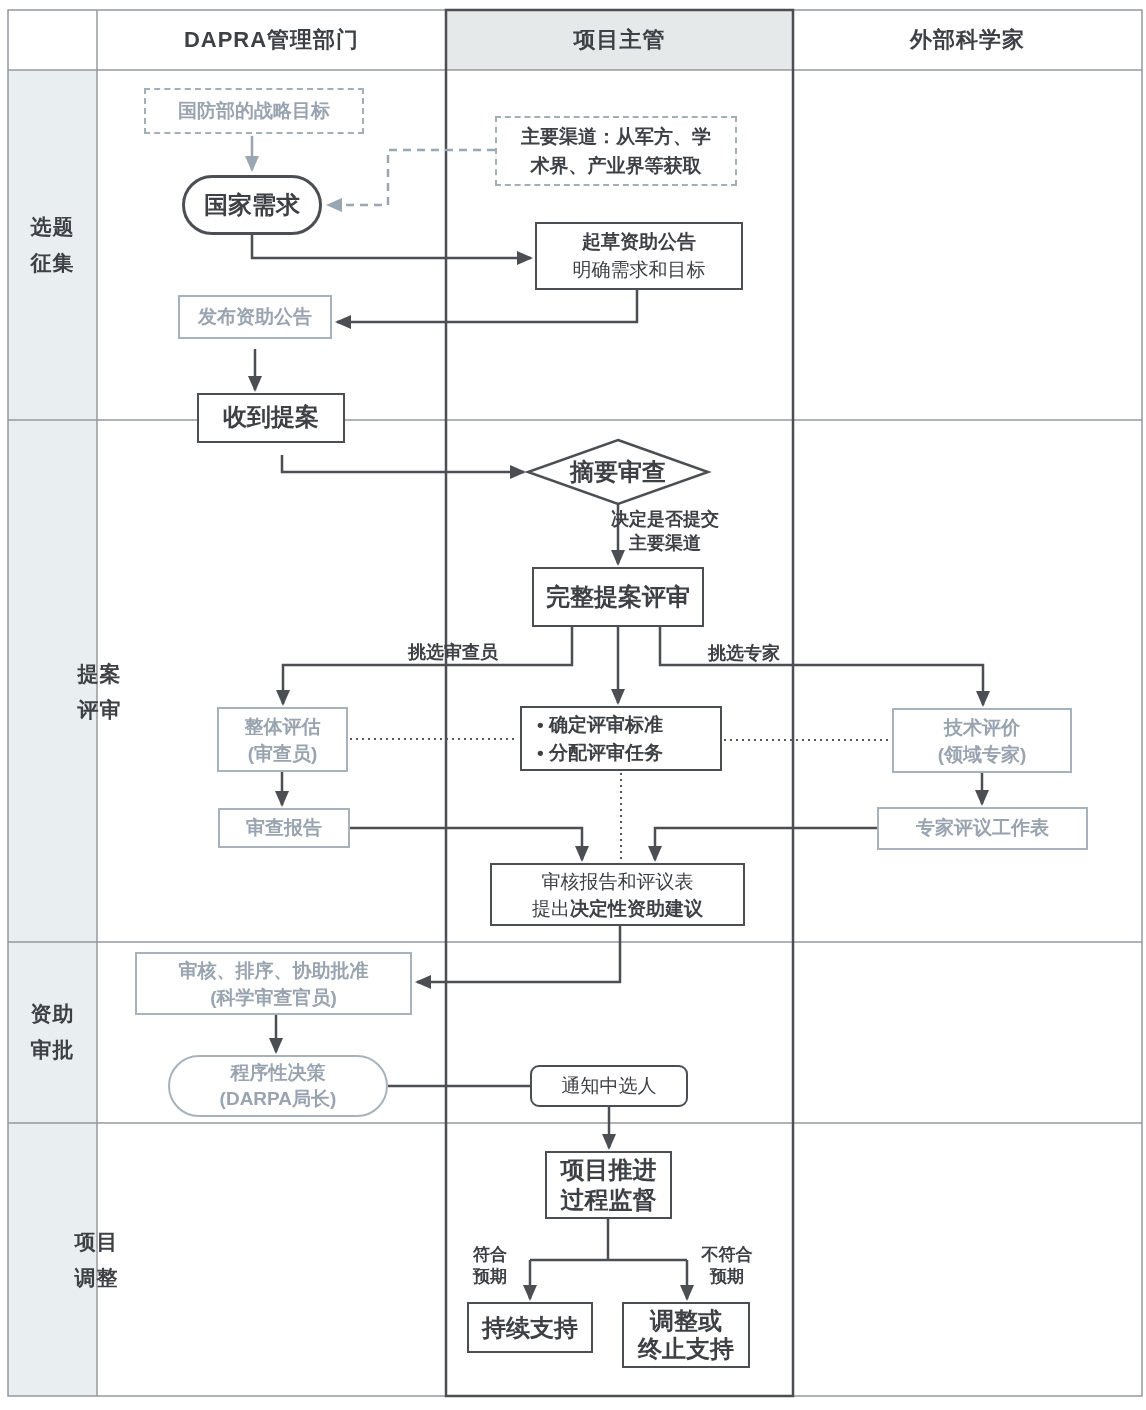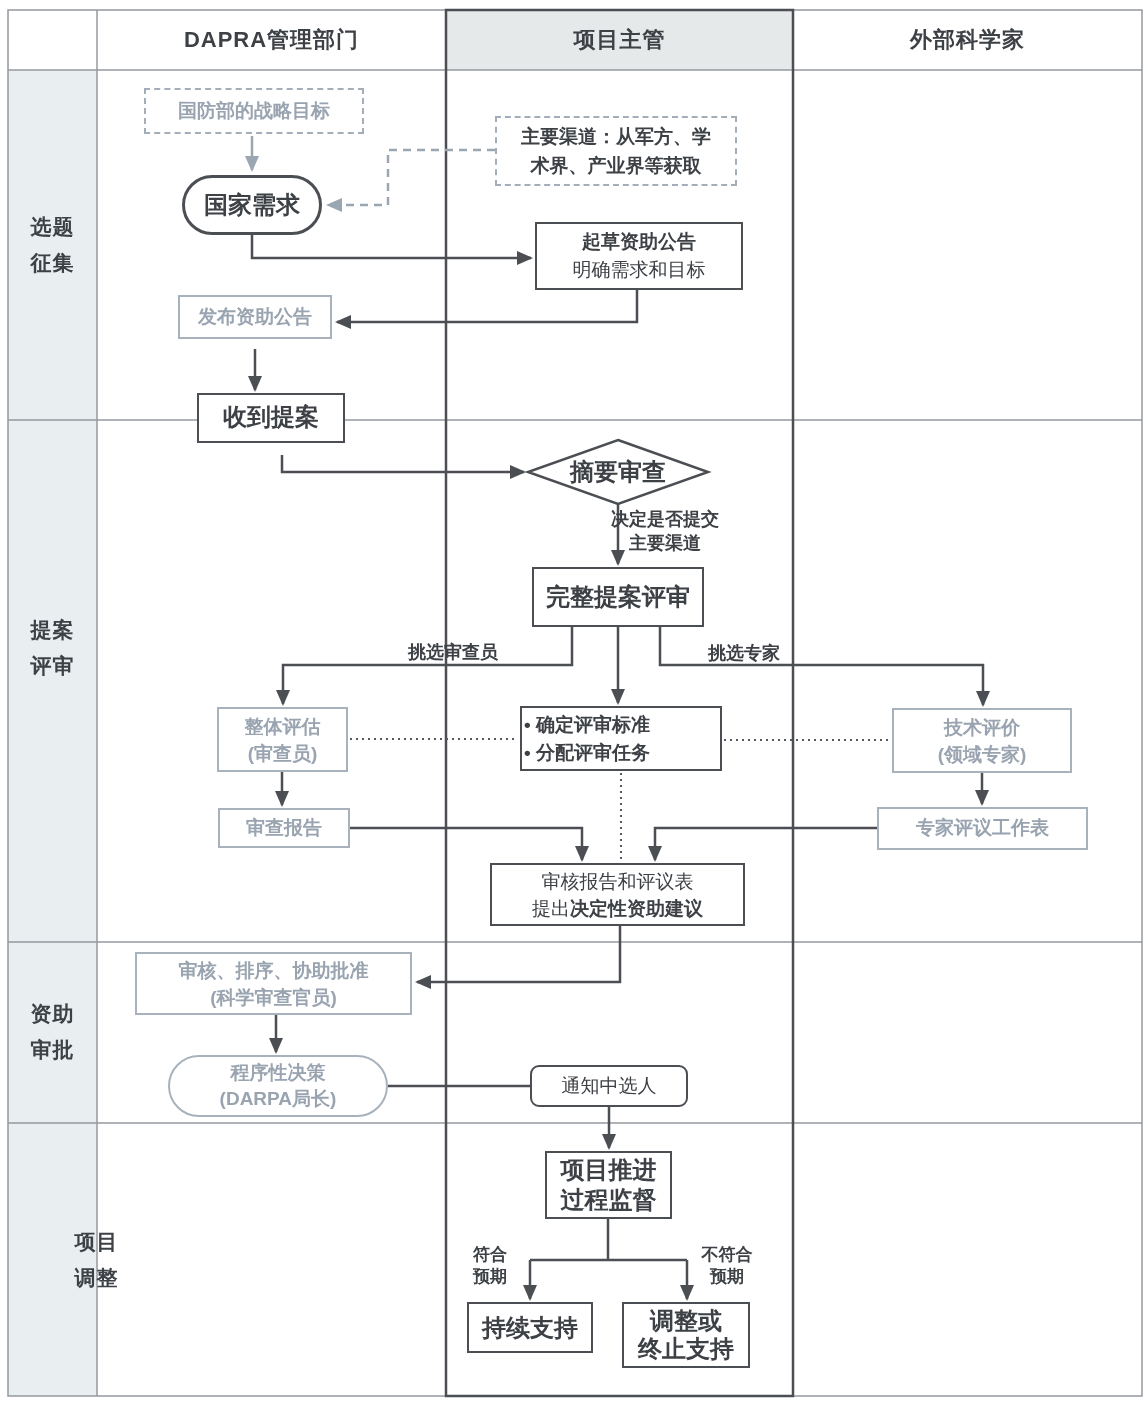--- a/index.html
+++ b/index.html
@@ -19,21 +19,21 @@
   .stadium{border-radius:999px;}
   .soft{border-radius:9px;}
   .normal{font-weight:normal;}
   .fs18{font-size:18px;}
   .fs19{font-size:19px;}
   .fs20{font-size:24px;}
   .lh26{line-height:26px;}
   .lh27{line-height:27px;}
   .lh28{line-height:28px;align-items:center;}
   .lh30{line-height:30px;}
-  .bullets{align-items:flex-start;padding-left:2px;text-align:center;}
+  .bullets{align-items:flex-start;padding-left:15px;text-align:center;}
   .lbl{position:absolute;color:#3d4145;font-weight:bold;text-align:center;background:transparent;}
   .hdr{
     position:absolute;top:10px;height:60px;display:flex;align-items:center;justify-content:center;
     font-weight:bold;font-size:22px;color:#3d4145;letter-spacing:1px;
   }
   .stage-lbl{
     position:absolute;left:8px;width:89px;text-align:center;color:#3d4145;
     font-weight:bold;font-size:21px;line-height:36px;letter-spacing:1px;
   }
   .freetext{background:transparent;border:none;}
@@ -96,21 +96,21 @@
   </svg>
 
   <div class="hdr" style="left:97px;width:349px;">DAPRA管理部门</div>
   <div class="hdr" style="left:446px;width:347px;">项目主管</div>
   <div class="hdr" style="left:793px;width:349px;">外部科学家</div>
 
   <div class="stage-lbl" style="top:209px;">
     <div>选题</div>
     <div>征集</div>
   </div>
-  <div class="stage-lbl" style="top:612px;">
+  <div class="stage-lbl" style="top:656px;padding-left:47px;">
     <div>提案</div>
     <div>评审</div>
   </div>
   <div class="stage-lbl" style="top:996px;">
     <div>资助</div>
     <div>审批</div>
   </div>
   <div class="stage-lbl" style="top:1224px;margin-left:44px;">
     <div>项目</div>
     <div>调整</div>

